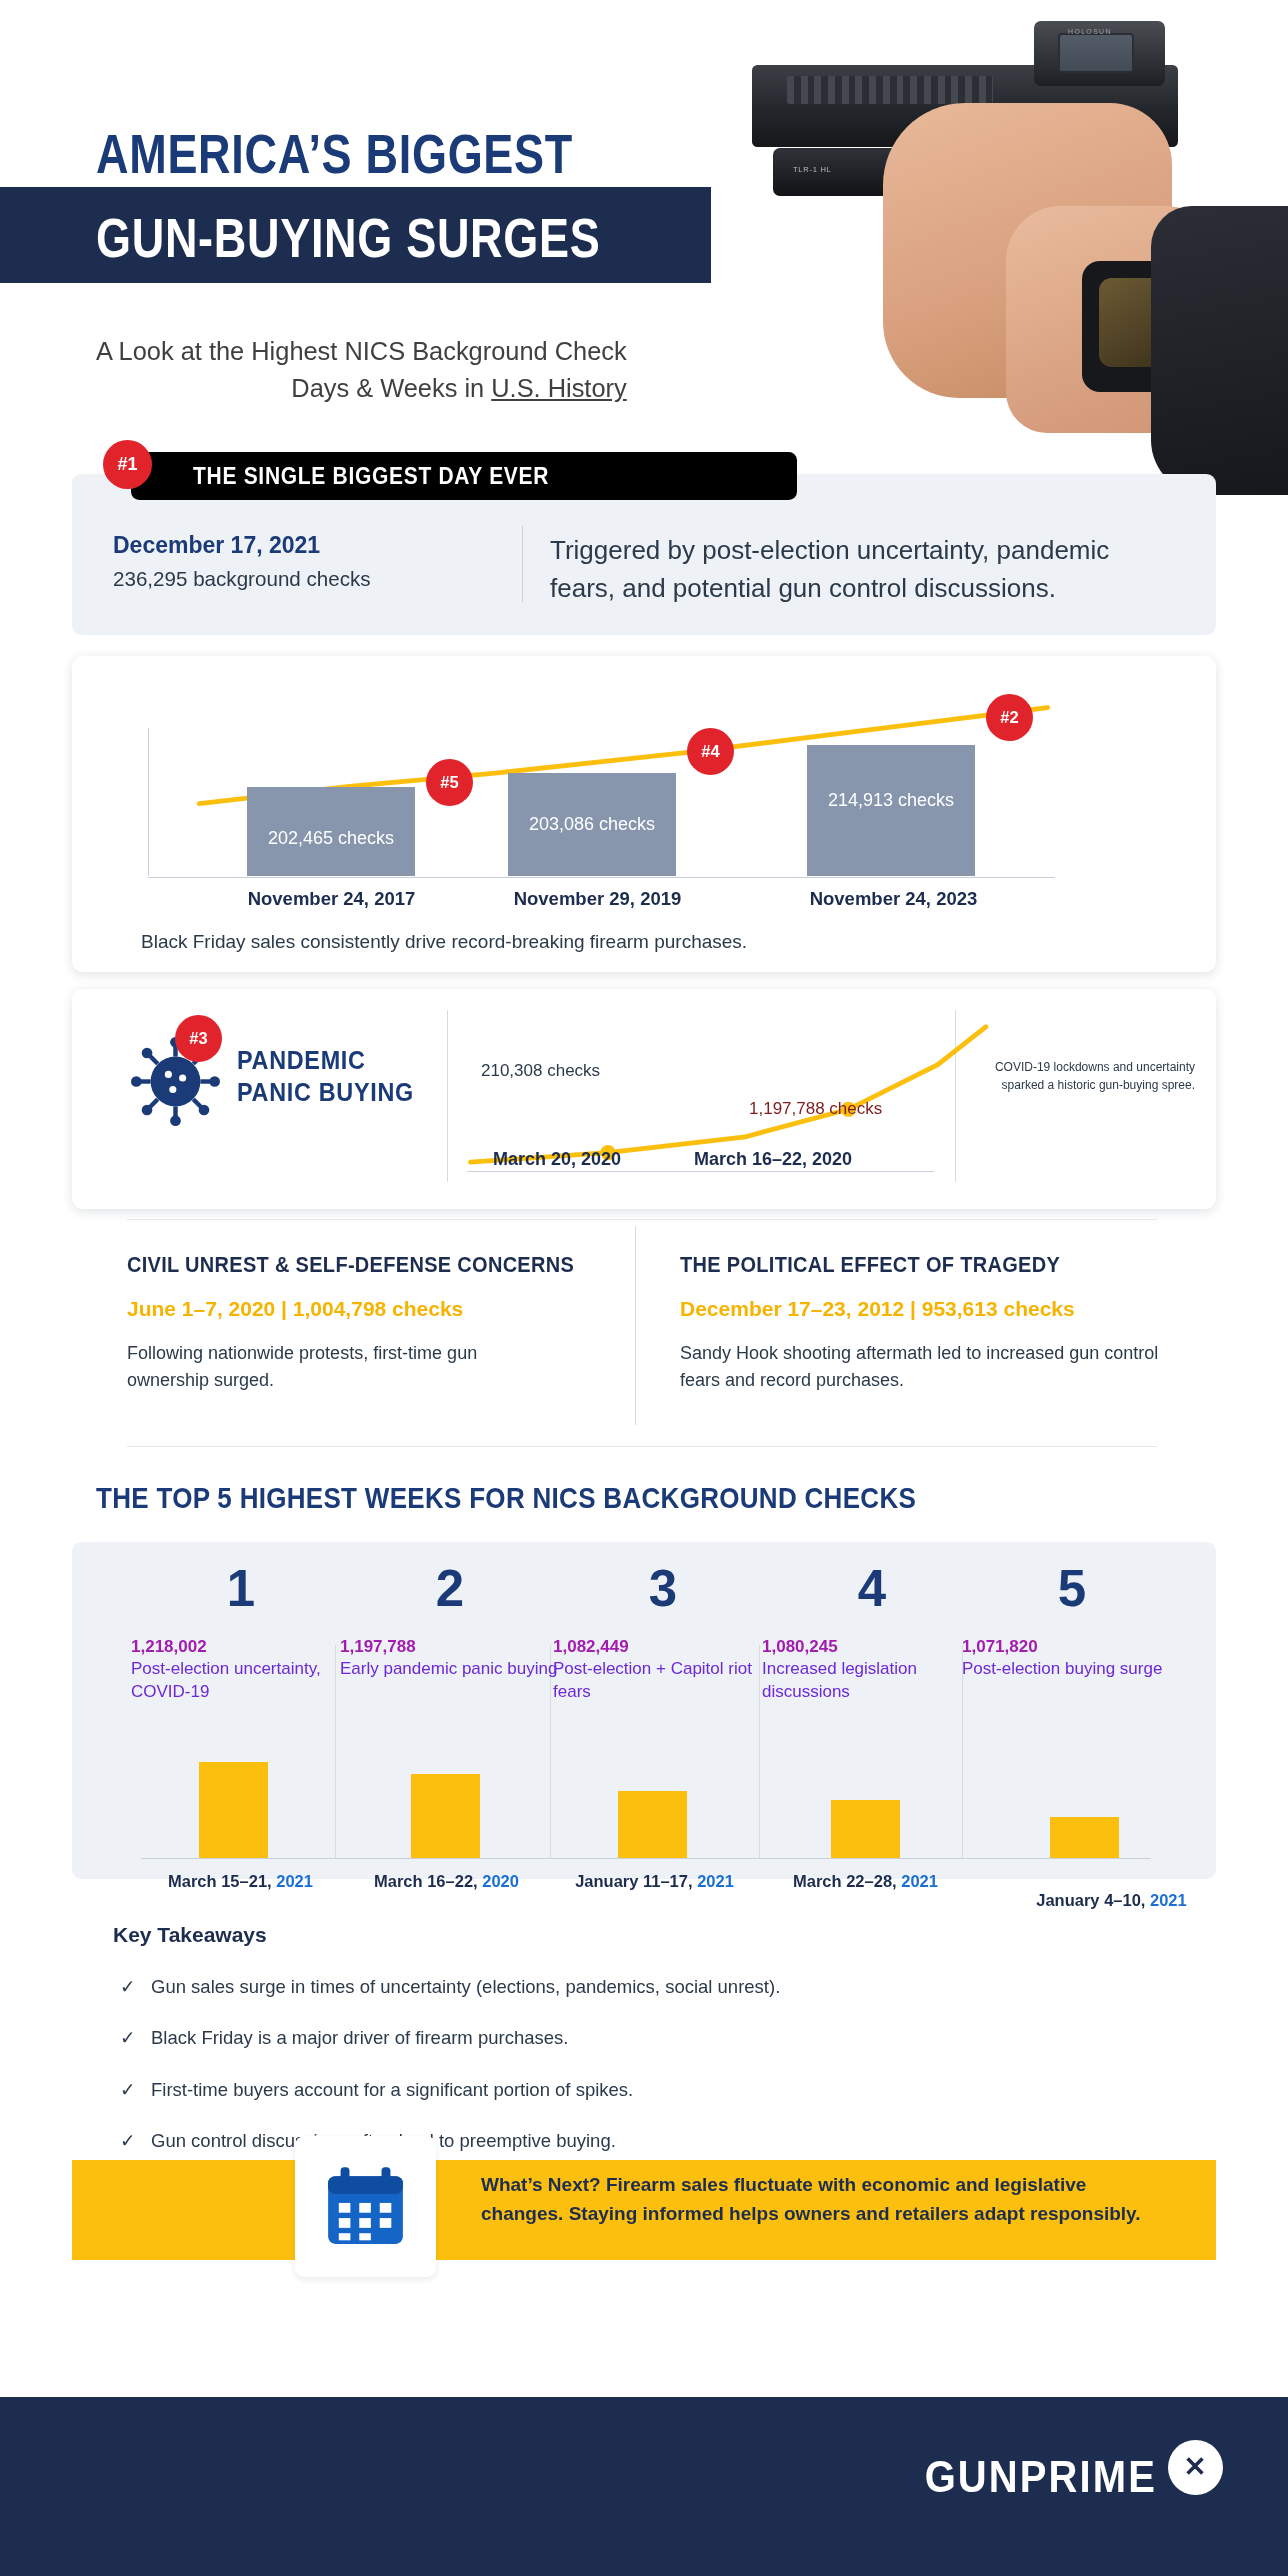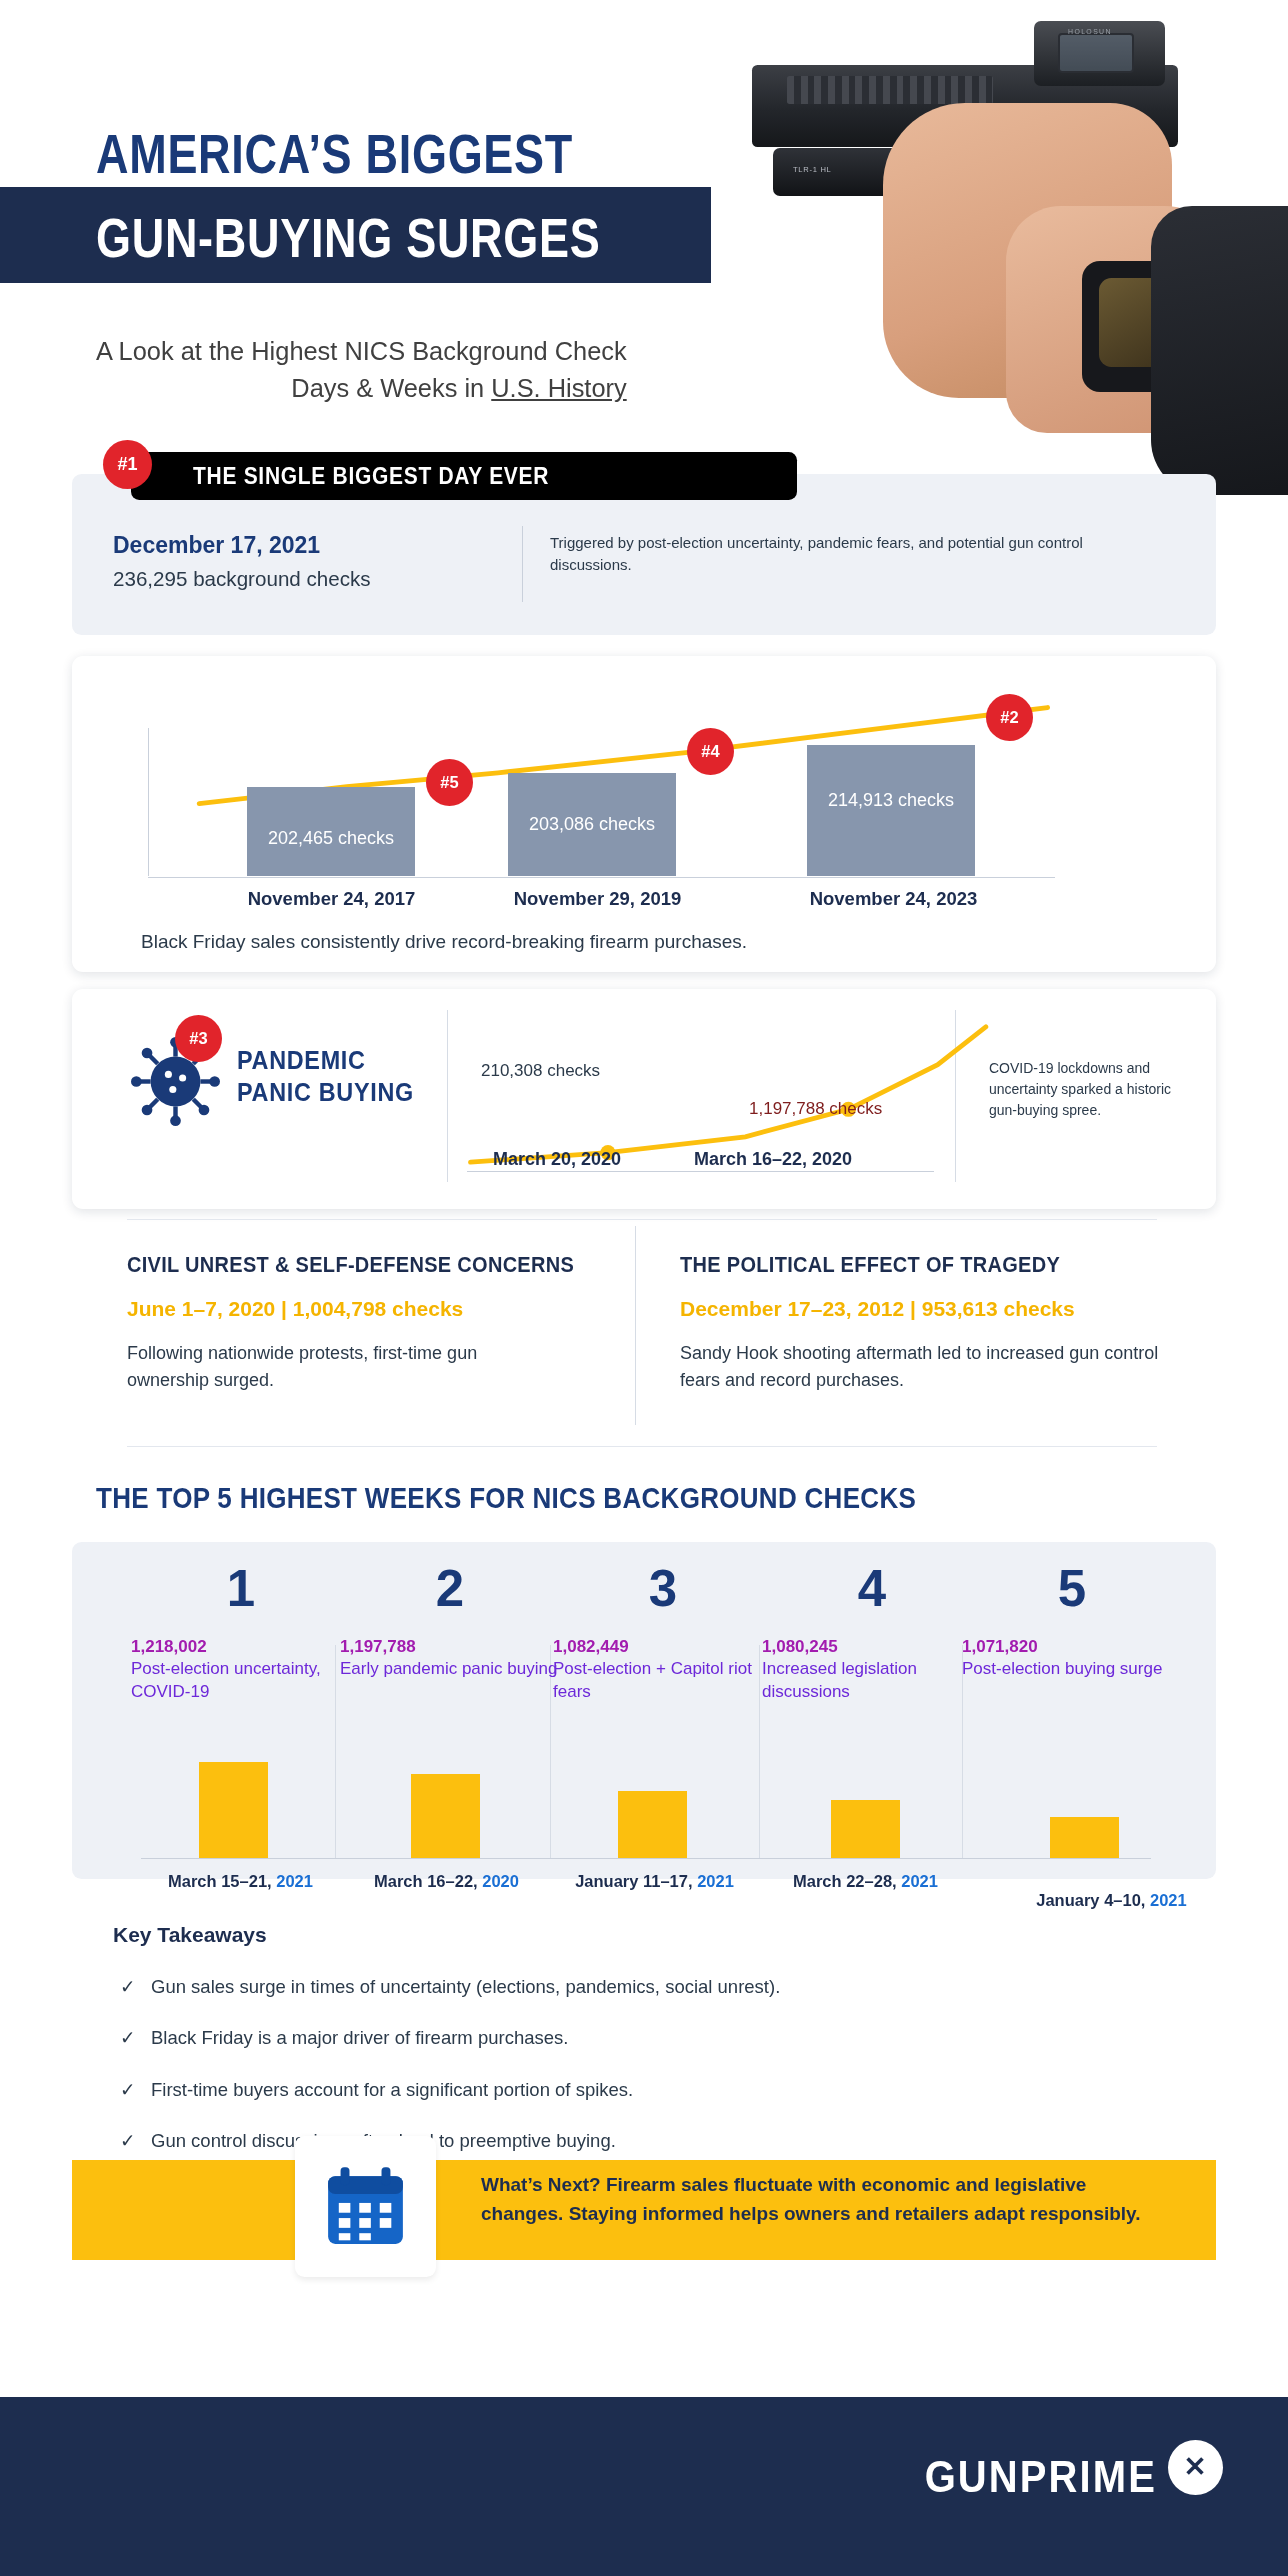--- a/index.html
+++ b/index.html
@@ -116,21 +116,21 @@
   .sec1-bar-label {
     margin-left: 62px; color: #fff; font-size: 21px; font-weight: bold; letter-spacing: 0.7px;
     transform: scaleY(1.18); transform-origin:left center;
   }
   .sec1-left { position:absolute; left: 113px; top: 532px; }
   .sec1-date { font-size: 23px; font-weight:bold; color:#1a3a78; }
   .sec1-checks { font-size: 20.6px; color:#2b3a4a; margin-top: 8.2px; }
   .sec1-div { position:absolute; left: 522px; top: 526px; width: 1.4px; height: 76px; background:#c9d0db; }
   .sec1-desc {
     position:absolute; left: 550px; top: 532px; width: 618px;
-    font-size: 15px; line-height: 1.45; color:#2b3a4a;
+    font-size: 26px; line-height: 1.45; color:#2b3a4a;
   }
 
   
   .sec2 {
     position:absolute; left: 72px; top: 656px; width: 1144px; height: 316px;
     background: #fff; border-radius: 11px; box-shadow: 0 2.1px 11px rgba(20,30,60,0.12);
   }
   .bf-bar { position:absolute; background:#8796ad; }
   .bf-b1 { left: 247px; top: 787px; width: 168px; height: 89px; }
   .bf-b2 { left: 508px; top: 773px; width: 168px; height: 103px; }
@@ -165,22 +165,22 @@
     transform: scaleY(1.12); transform-origin:left top;
   }
   .sec3-div1 { position:absolute; left: 447px; top: 1010px; width:1.4px; height: 172px; background:#d6dce5;}
   .sec3-div2 { position:absolute; left: 955px; top: 1010px; width:1.4px; height: 172px; background:#d6dce5;}
   .p-l1 { position:absolute; left: 481px; top: 1061px; font-size:17px; color:#2b3a4a;}
   .p-l2 { position:absolute; left: 749px; top: 1099px; font-size:17px; color:#7f1d1d;}
   .p-d1 { position:absolute; left: 493px; top: 1149px; font-size:18px; font-weight:bold; color:#1d2d4f;}
   .p-d2 { position:absolute; left: 694px; top: 1149px; font-size:18px; font-weight:bold; color:#1d2d4f;}
   .p-axis { position:absolute; left: 467px; top: 1171px; width: 467px; height: 1.4px; background:#c9d0db;}
   .sec3-desc {
-    position:absolute; left: 989px; top: 1058px; width: 206px; font-size: 14px;
-    line-height: 1.5; color:#2b3a4a;
+    position:absolute; left: 989px; top: 1058px; width: 206px; font-size: 12px;
+    line-height: 1.5; color:#2b3a4a;text-align:right;
   }
 
   
   .col-div { position:absolute; left: 635px; top: 1226px; width:1.4px; height: 199px; background:#d6dce5; }
   .hr-top { position:absolute; left: 127px; top: 1219px; width: 1030px; height: 1.4px; background: #e3e7ee;}
   .hr-bot { position:absolute; left: 127px; top: 1446px; width: 1030px; height: 1.4px; background: #e3e7ee;}
   .c-head {
     position:absolute; font-size: 20px; font-weight:bold; color:#1d2d4f; letter-spacing:0.3px;
     transform: scaleY(1.12); transform-origin:left top;
   }

